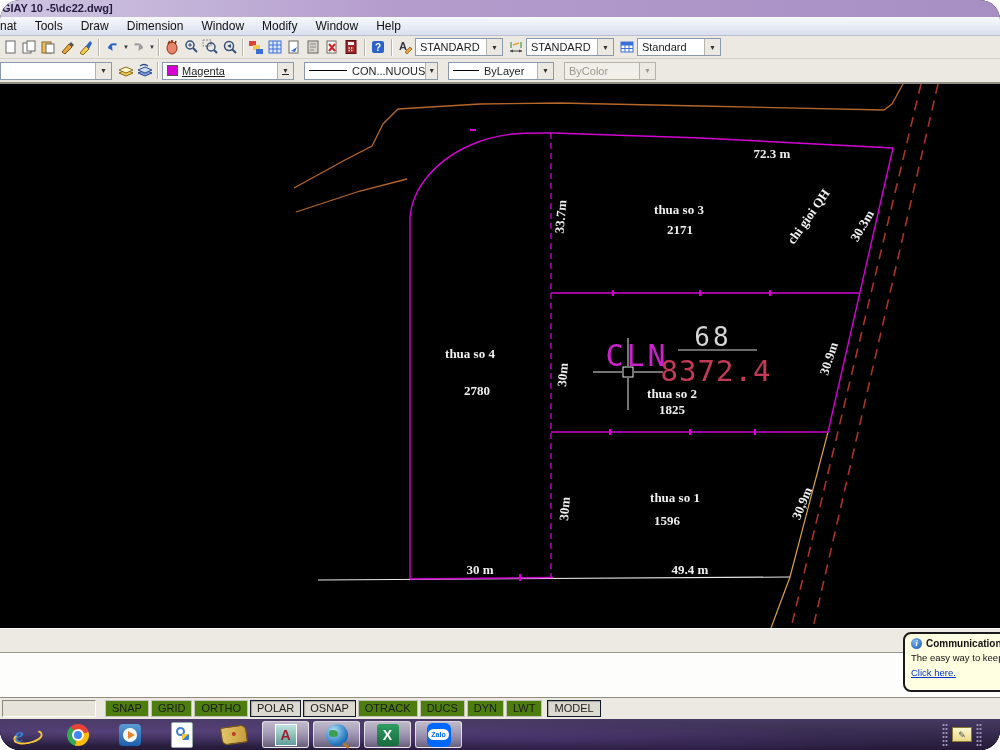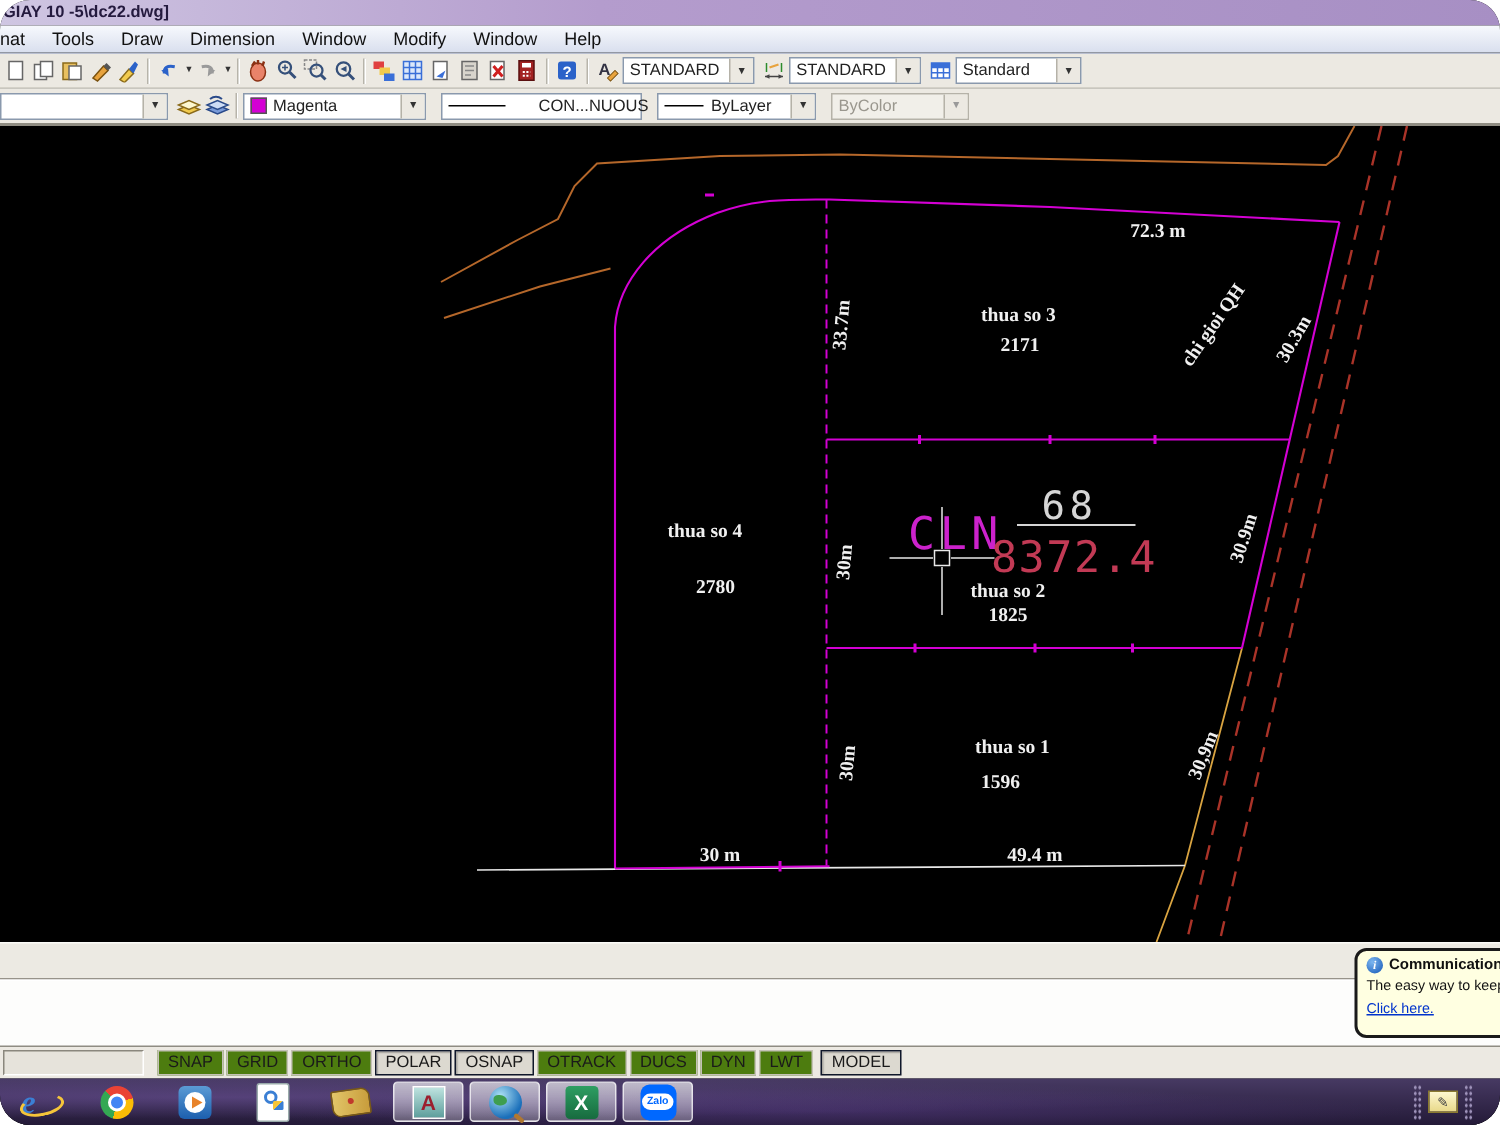--- a/index.html
+++ b/index.html
@@ -285,26 +285,26 @@
         </svg>
       </span>
     <span class="ic">
         <svg width="18" height="16">
           <path d="M2 10 L9 7 L16 10 L9 13 Z" fill="#7a9bd8" stroke="#2a4a8a"></path>
           <path d="M2 7 L9 4 L16 7 L9 10 Z" fill="#cddcf5" stroke="#2a4a8a"></path>
           <path d="M4 3 Q8 0 12 3" fill="none" stroke="#2a4a8a" stroke-width="1.4"></path>
         </svg>
       </span>
     <span class="tb-sep"></span>
-    <div class="dd" style="width:122px;">
+    <div class="dd" style="width:132px;text-decoration:underline;">
       <span class="swatch"></span>
       <span>Magenta</span>
       <span class="arr">▼</span>
     </div>
-    <div class="dd" style="width:134px;margin-left:10px;gap:17px;">
+    <div class="dd" style="width:134px;margin-left:10px;">
       <span class="ltline"></span>
       <span>CON...NUOUS</span>
       <span class="arr">▼</span>
     </div>
     <div class="dd" style="width:106px;margin-left:10px;">
       <span class="ltline" style="width:26px;"></span>
       <span>ByLayer</span>
       <span class="arr">▼</span>
     </div>
     <div class="dd disabled" style="width:92px;margin-left:10px;">

